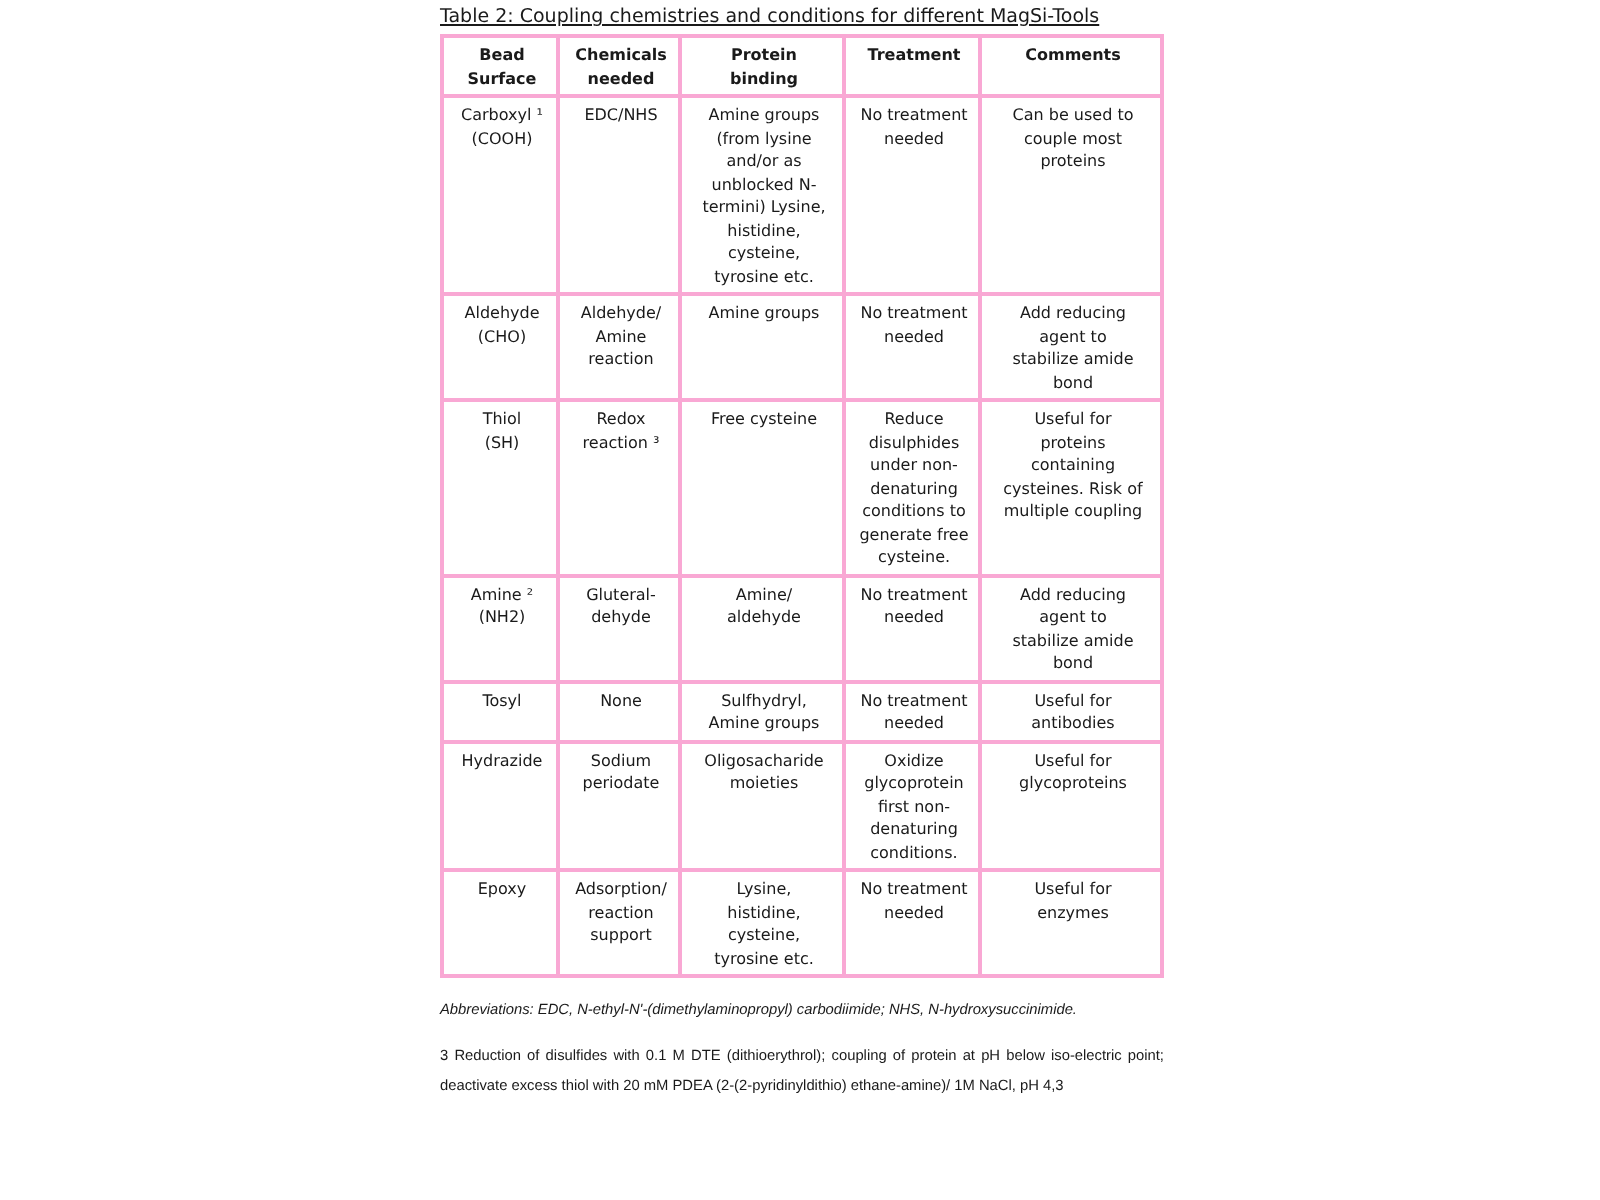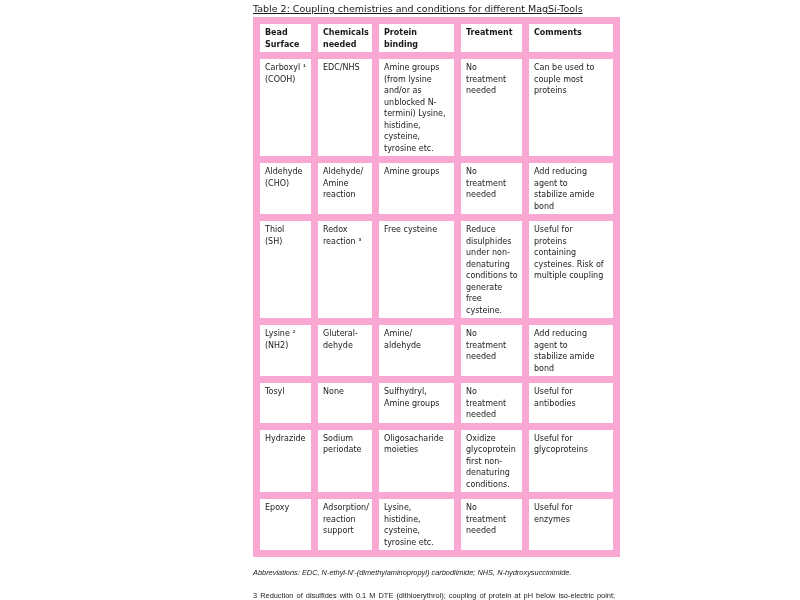--- a/index.html
+++ b/index.html
@@ -5,21 +5,20 @@
   * { margin: 0; padding: 0; box-sizing: border-box; }
   html, body { background: #ffffff; }
   body { width: 800px; height: 600px; overflow: hidden; }
   .page {
     position: relative;
     width: 656px;
     height: 600px;
     background: #ffffff;
     color: #1a1a1a;
     font-family: "DejaVu Sans", sans-serif;
-    margin-left: 33px;
   }
   .doc {
     position: absolute;
     left: 220px;
     top: 3px;
     width: 363px;
   }
   .title {
     font-size: 9.5px;
     line-height: 12px;
@@ -27,27 +26,27 @@
     white-space: nowrap;
     margin-bottom: 2px;
     color: #1a1a1a;
   }
   table.ctable {
     border-collapse: collapse;
     table-layout: fixed;
     width: 360px;
   }
   table.ctable th, table.ctable td {
-    border: 7px solid #f9a8d4;
+    border: 2px solid #f9a8d4;
     vertical-align: top;
     font-size: 8px;
     line-height: 11.5px;
     padding: 3px 3px 2px 5px;
     white-space: pre-line;
-    text-align: left;
+    text-align: center;
     color: #1a1a1a;
   }
   table.ctable th { font-weight: bold; }
   tr.h-head { height: 27px; }
   tr.h-r1 { height: 93px; }
   tr.h-r2 { height: 45px; }
   tr.h-r3 { height: 80px; }
   tr.h-r4 { height: 50px; }
   tr.h-r5 { height: 30px; }
   tr.h-r6 { height: 57px; }
@@ -143,21 +142,21 @@
 conditions to
 generate free
 cysteine.</td>
           <td>Useful for
 proteins
 containing
 cysteines. Risk of
 multiple coupling</td>
         </tr>
         <tr class="h-r4">
-          <td>Lysine ²
+          <td>Amine ²
 (NH2)</td>
           <td>Gluteral-
 dehyde</td>
           <td>Amine/
 aldehyde</td>
           <td>No treatment
 needed</td>
           <td>Add reducing
 agent to
 stabilize amide

